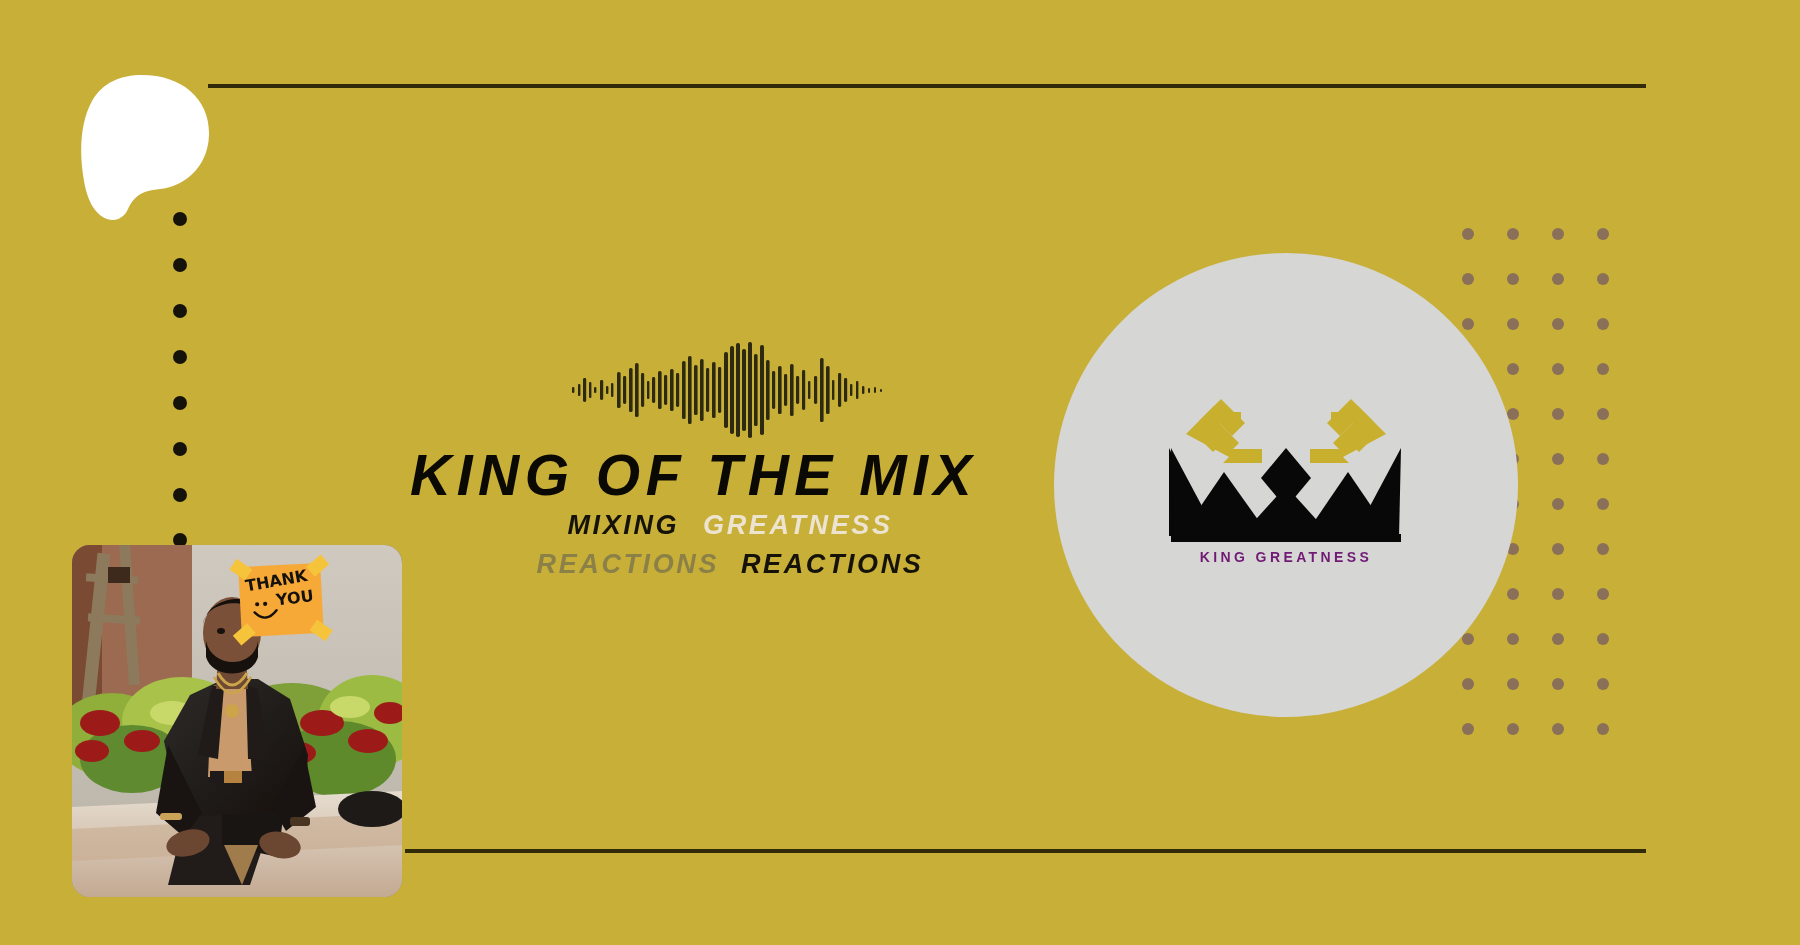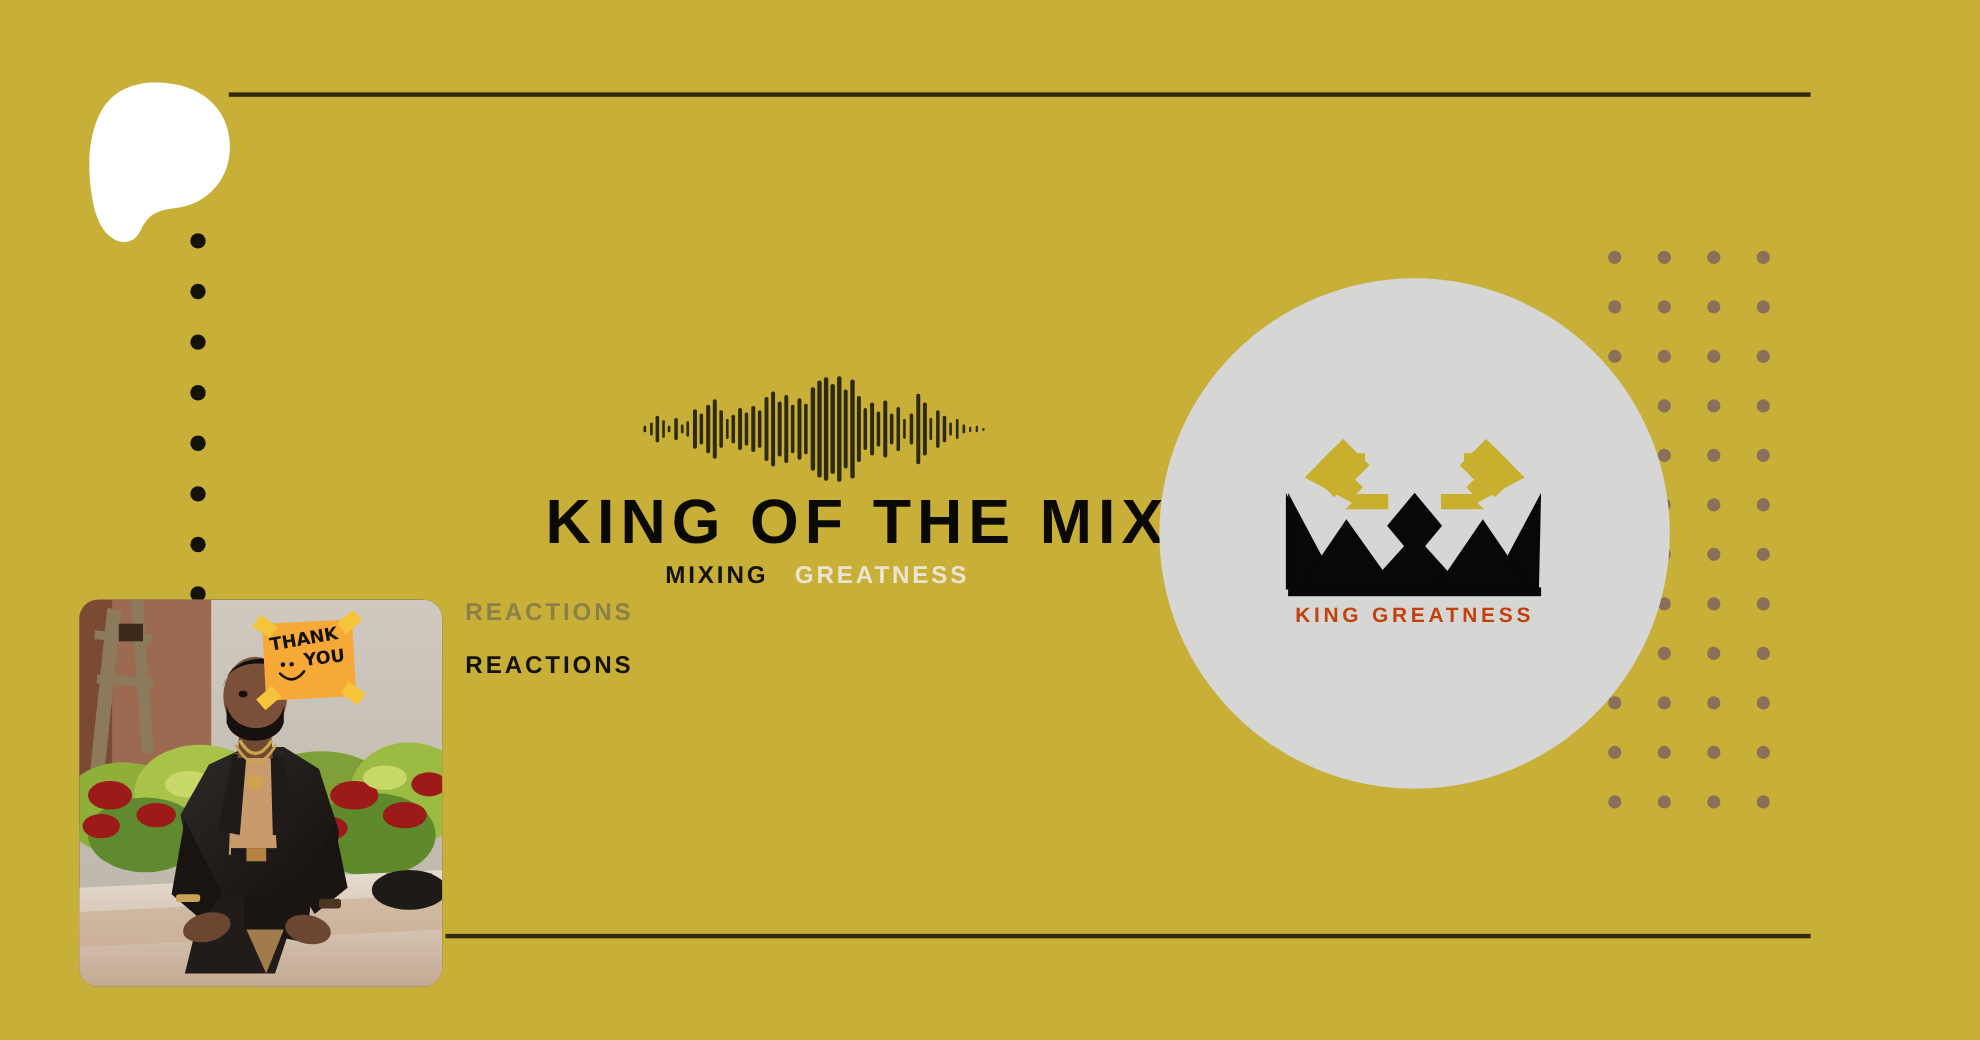--- a/index.html
+++ b/index.html
@@ -19,46 +19,46 @@
 
   
   .patreon{position:absolute;left:78px;top:73px;width:132px;height:148px;}
   .patreon svg{display:block;width:100%;height:100%;}
 
   
   .dot-rail{position:absolute;left:173px;top:212px;width:16px;height:335px;}
   .dot-rail i{position:absolute;left:0;width:14px;height:14px;border-radius:50%;background:#15120a;}
 
   
-  .lockup{position:absolute;left:423px;top:340px;width:640px;text-align:right;}
+  .lockup{position:absolute;left:410px;top:340px;width:640px;text-align:left;font-style:italic;}
   .wave{height:100px;display:block;margin:0 auto 4px;width:320px;}
   .title{
     font-size:57px;font-weight:800;letter-spacing:5.5px;
     color:#0a0903;line-height:1.02;white-space:nowrap;
     margin:6px 0 0 0;
   }
   .subrow{display:flex;justify-content:center;align-items:baseline;gap:24px;
-          font-size:22px;font-weight:700;letter-spacing:2.6px;margin-top:6px;}
-  .subrow.r2{margin-top:8px;gap:22px;flex-direction:column;}
+          font-size:27px;font-weight:700;letter-spacing:2.6px;margin-top:6px;}
+  .subrow.r2{margin-top:8px;gap:22px;}
   .w-dark{color:#15120a;}
   .w-light{color:#ece4d0;}
   .w-muted{color:#8b8048;}
 
   
   .dot-grid{position:absolute;left:1462px;top:228px;width:160px;height:520px;}
   .dot-grid i{position:absolute;width:12px;height:12px;border-radius:50%;background:#8a7058;}
 
   
   .badge{position:absolute;left:1054px;top:253px;width:464px;height:464px;
          border-radius:50%;background:#d6d6d4;}
   .badge svg{position:absolute;left:50%;top:50%;transform:translate(-50%,-50%);
              width:250px;height:190px;}
   .badge .kg-text{
     position:absolute;left:0;right:0;top:296px;text-align:center;
-    font-size:19px;font-weight:700;letter-spacing:3.4px;color:#c2410c;
+    font-size:14px;font-weight:700;letter-spacing:3.4px;color:#701a75;
   }
 
   
   .photo{position:absolute;left:72px;top:545px;width:330px;height:352px;
          border-radius:18px;overflow:hidden;background:#6d5a47;}
   .photo svg{display:block;width:100%;height:100%;}
   .sticky{
     position:absolute;left:168px;top:20px;width:82px;height:70px;
     background:#F7A938;transform:rotate(-3deg);
   }

